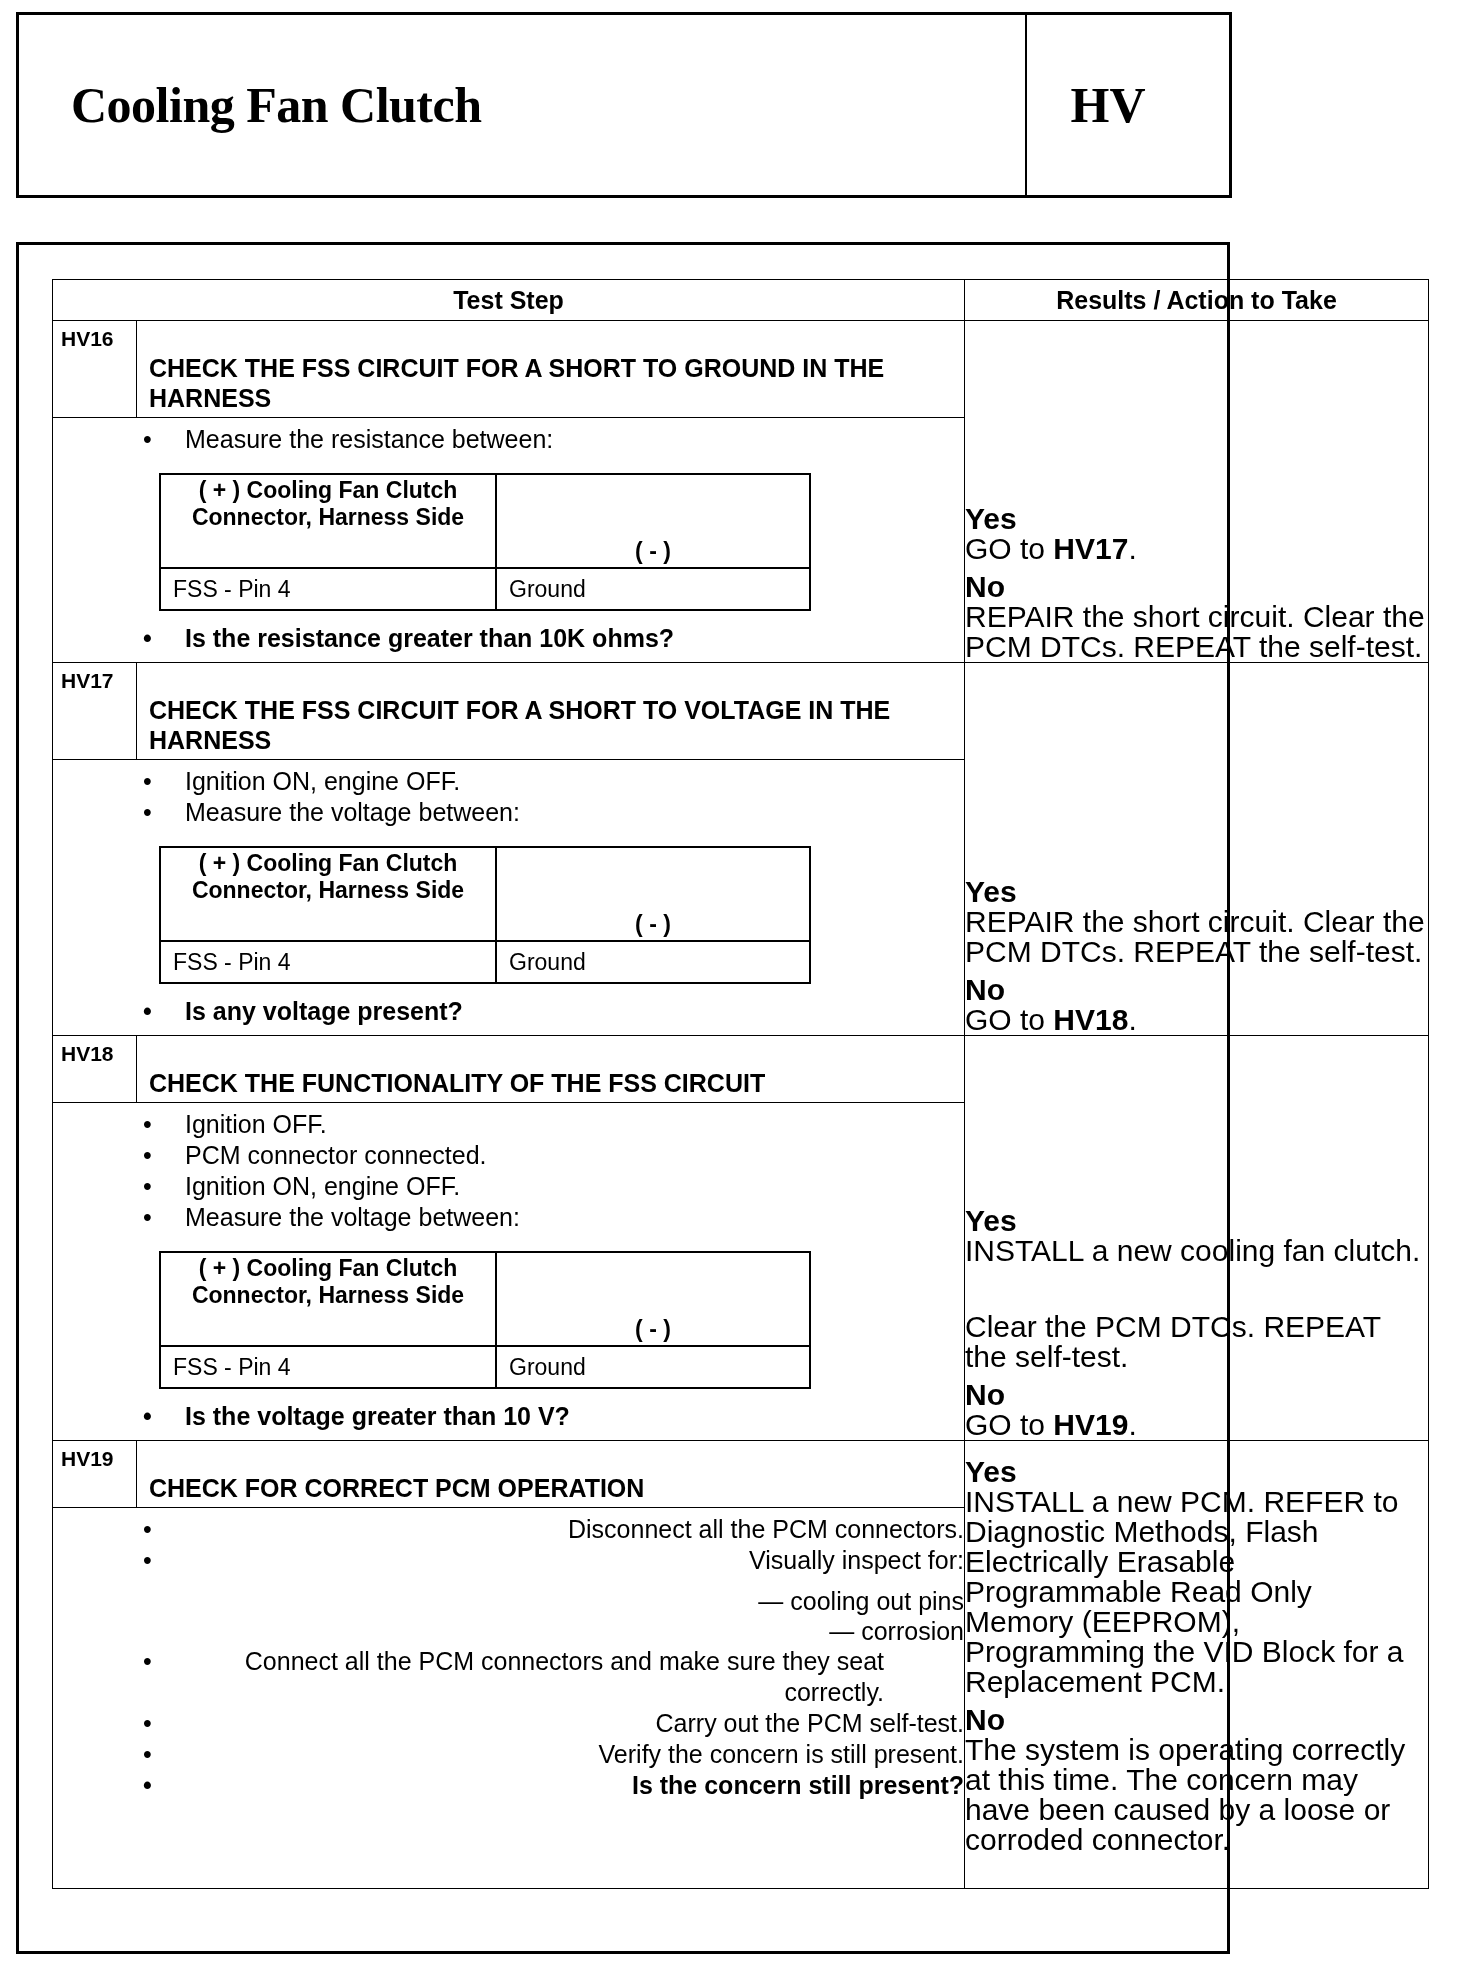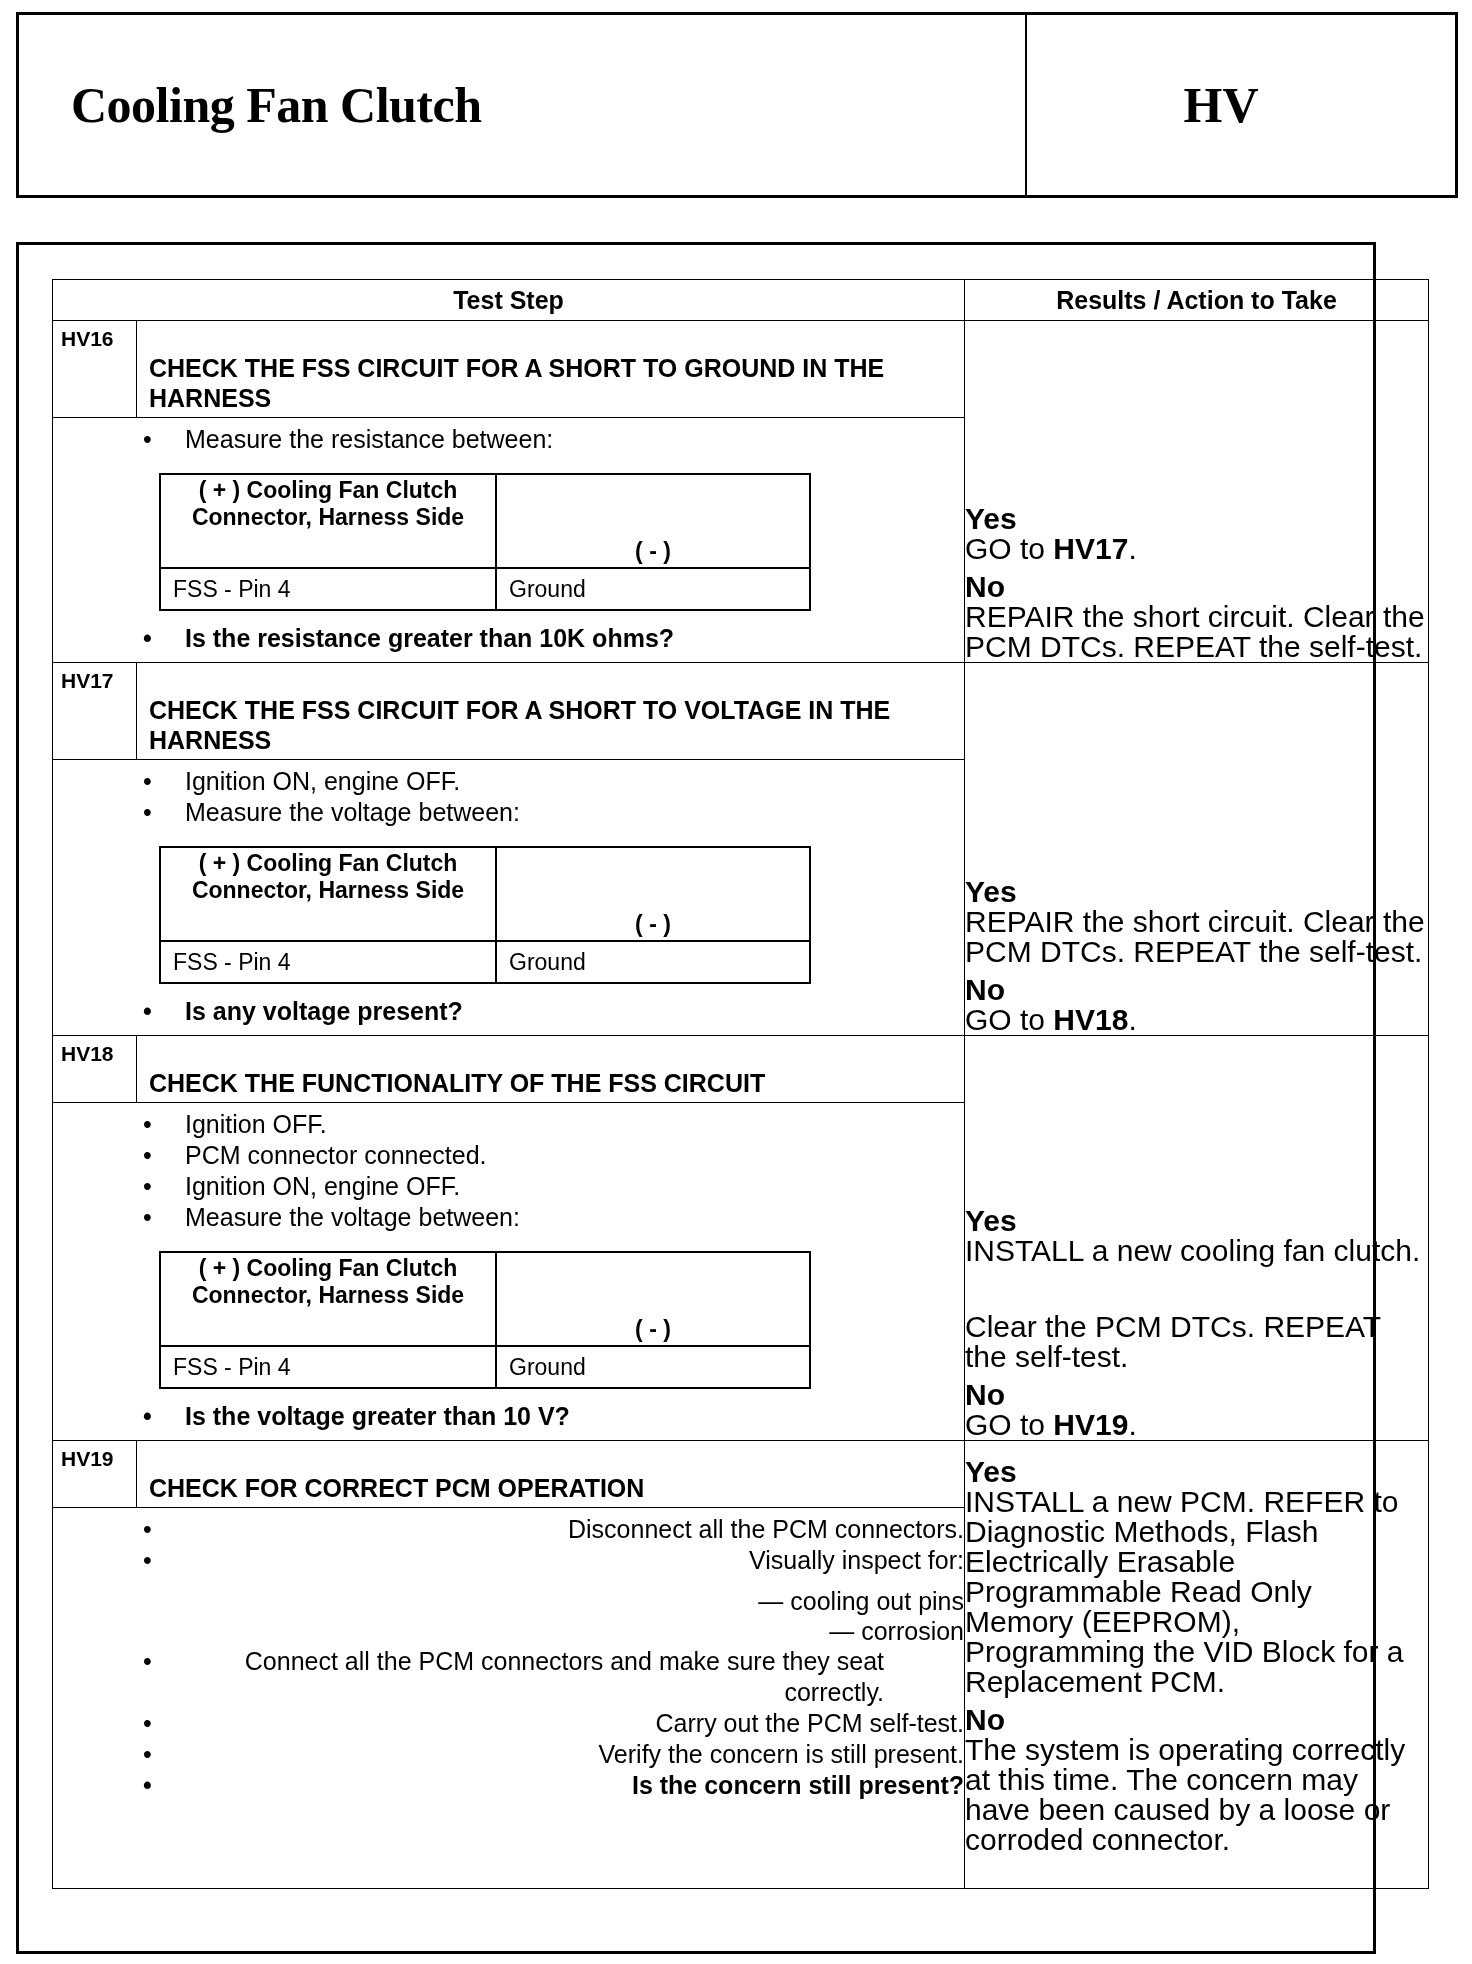--- a/index.html
+++ b/index.html
@@ -1,20 +1,20 @@
 <!DOCTYPE html>
 <html><head>
 <meta charset="utf-8">
 <style>
   html, body { margin: 0; padding: 0; background: #ffffff; }
   body { width: 1472px; height: 1964px; position: relative; color: #000; font-family: "Liberation Sans", sans-serif; }
-  .header-box { position: absolute; left: 16px; top: 12px; width: 1442px; height: 186px; border: 3px solid #000; box-sizing: border-box; display: flex; }
+  .header-box { position: absolute; left: 16px; top: 12px; width: 1216px; height: 186px; border: 3px solid #000; box-sizing: border-box; display: flex; }
   .header-title { flex: 0 0 1008px; border-right: 2px solid #000; display: flex; align-items: center; padding-left: 52px; box-sizing: border-box; font-family: "Liberation Serif", serif; font-weight: bold; font-size: 50px; letter-spacing: -0.5px; }
   .header-code { flex: 1; display: flex; align-items: center; justify-content: center; font-family: "Liberation Serif", serif; font-weight: bold; font-size: 50px; padding-right: 40px; }
-  .outer-box { position: absolute; left: 16px; top: 242px; width: 1360px; height: 1712px; border: 3px solid #000; box-sizing: border-box; }
+  .outer-box { position: absolute; left: 16px; top: 242px; width: 1214px; height: 1712px; border: 3px solid #000; box-sizing: border-box; }
   table.main { position: absolute; left: 33px; top: 34px; width: 1376px; border-collapse: collapse; table-layout: fixed; }
   table.main td, table.main th { border: 1.5px solid #000; vertical-align: top; padding: 0; }
   .col-step { width: 912px; }
   .col-res { width: 464px; }
   .hdr-cell { font-weight: bold; font-size: 25px; text-align: center; height: 40px; line-height: 40px; }
   .step-title-row { display: flex; border-bottom: 1.5px solid #000; }
   .step-id { flex: 0 0 84px; border-right: 1.5px solid #000; font-weight: bold; font-size: 21px; padding: 6px 0 0 8px; box-sizing: border-box; }
   .step-title { flex: 1; font-weight: bold; font-size: 25px; line-height: 30px; padding: 6px 10px 4px 12px; margin-top: 26px; }
   .step-body { padding: 6px 0 8px 0; font-size: 25px; }
   ul.bullets { list-style: none; margin: 0; padding: 0 0 0 96px; }

